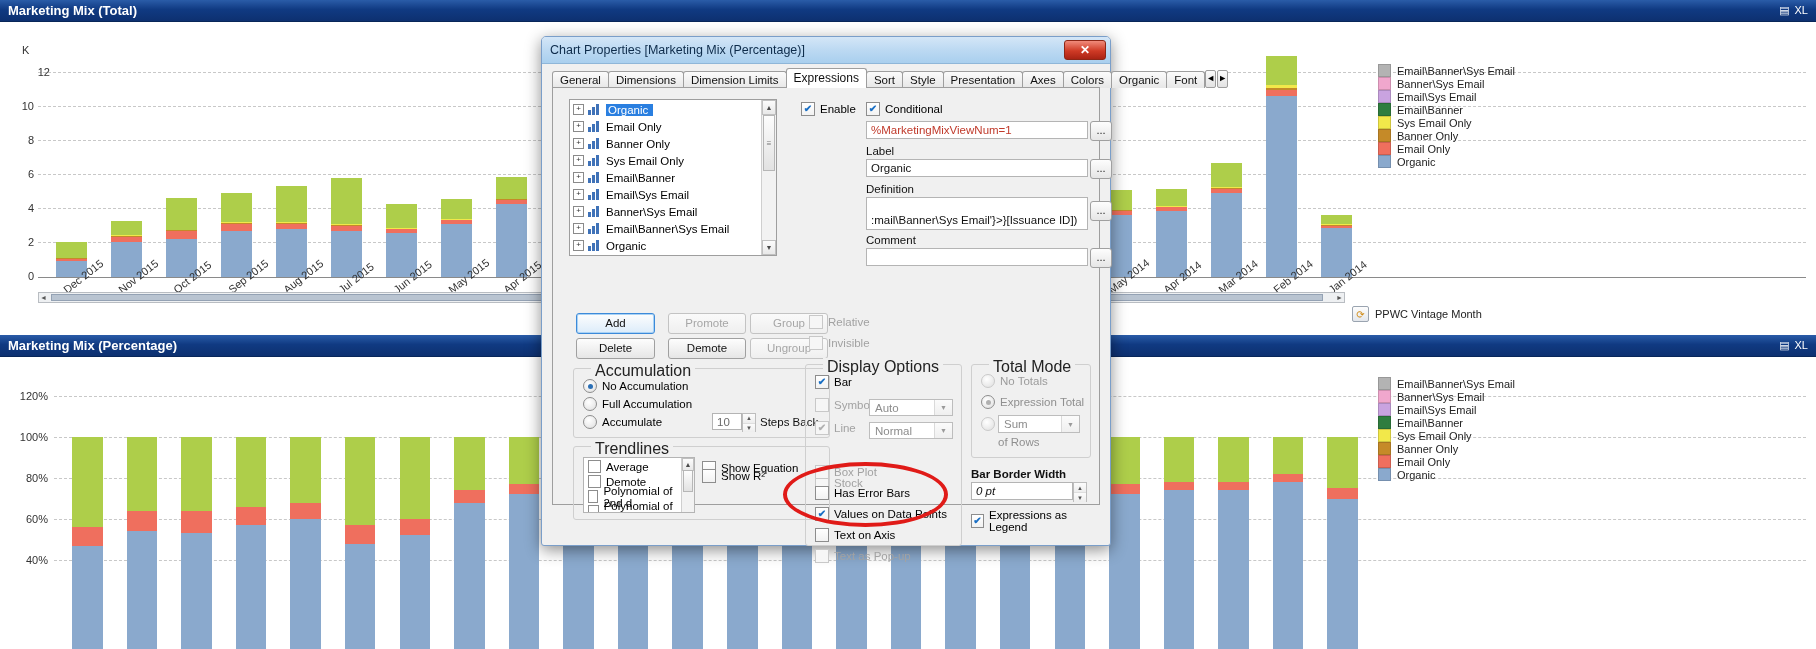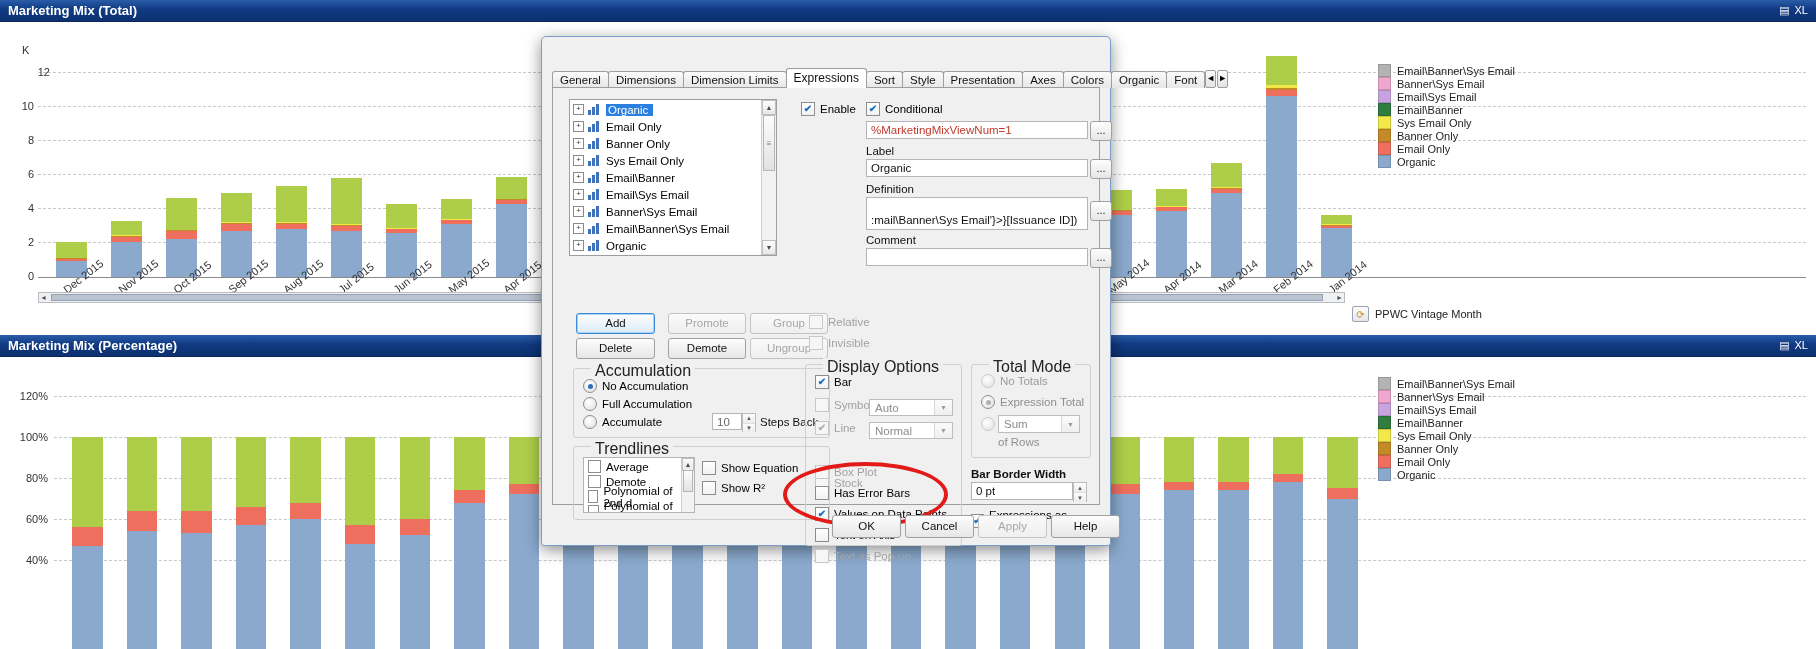--- a/index.html
+++ b/index.html
@@ -636,20 +636,24 @@
       <span class="swatch" style="background: rgb(239, 111, 94);"></span>
       <span>Email Only</span>
     </div>
     <div class="legend-row">
       <span class="swatch" style="background: rgb(138, 169, 205);"></span>
       <span>Organic</span>
     </div>
   </div>
 
 <div id="dialog">
+  <div class="dlg-title">
+    <span class="t">Chart Properties [Marketing Mix (Percentage)]</span>
+    <span class="close-btn">✕</span>
+  </div>
 
   <div class="dlg-inner">
 
     <div class="tabbar" id="tabbar">
         <div class="tab">General</div>
         <div class="tab">Dimensions</div>
         <div class="tab">Dimension Limits</div>
         <div class="tab active">Expressions</div>
         <div class="tab">Sort</div>
         <div class="tab">Style</div>
@@ -809,21 +813,21 @@
             </div>
           <div class="vscroll" style="width:12px;">
             <div class="arr" style="height:11px;">▲</div>
             <div class="thm" style="top:12px;height:20px;"></div>
           </div>
         </div>
         <div class="cb" style="left:128px;top:14px;">
           <span class="box"></span>
           <span>Show Equation</span>
         </div>
-        <div class="cb" style="left:128px;top:34px;">
+        <div class="cb" style="left:128px;top:22px;">
           <span class="box"></span>
           <span>Show R²</span>
         </div>
       </div>
 
       <div class="cb" style="left:248px;top:14px;">
         <span class="box">✔</span>
         <span>Enable</span>
       </div>
       <div class="cb" style="left:313px;top:14px;">
@@ -918,35 +922,29 @@
           <span class="dot"></span>
         </div>
         <div class="combo" style="left:26px;top:50px;width:82px;height:18px;">
           <span>Sum</span>
           <span class="ar">▼</span>
         </div>
         <span class="lbl" style="left:26px;top:71px;color:#8f8f8f;">of Rows</span>
       </div>
 
       <span class="lbl" style="left:418px;top:380px;font-weight:bold;">Bar Border Width</span>
-      <div class="fld" style="left:418px;top:394px;width:102px;height:18px;">0 pt</div>
+      <div class="fld" style="left:418px;top:394px;width:102px;height:18px;font-style:italic;">0 pt</div>
       <div class="spin" style="left:520px;top:394px;height:18px;">
         <div>▲</div>
         <div>▼</div>
       </div>
 
       <div class="cb" style="left:418px;top:421px;">
         <span class="box">✔</span>
         <span>Expressions as Legend</span>
       </div>
 
       <div class="redoval" style="left:230px;top:374px;width:157px;height:57px;"></div>
 
     </div>
 
-    <div class="footer">
-      <div class="btn" style="left:290px;top:8px;width:67px;height:21px;line-height:20px;">OK</div>
-      <div class="btn" style="left:363px;top:8px;width:67px;height:21px;line-height:20px;">Cancel</div>
-      <div class="btn dis" style="left:436px;top:8px;width:67px;height:21px;line-height:20px;">Apply</div>
-      <div class="btn" style="left:509px;top:8px;width:67px;height:21px;line-height:20px;">Help</div>
-    </div>
   </div>
 </div>
 
 </body></html>

